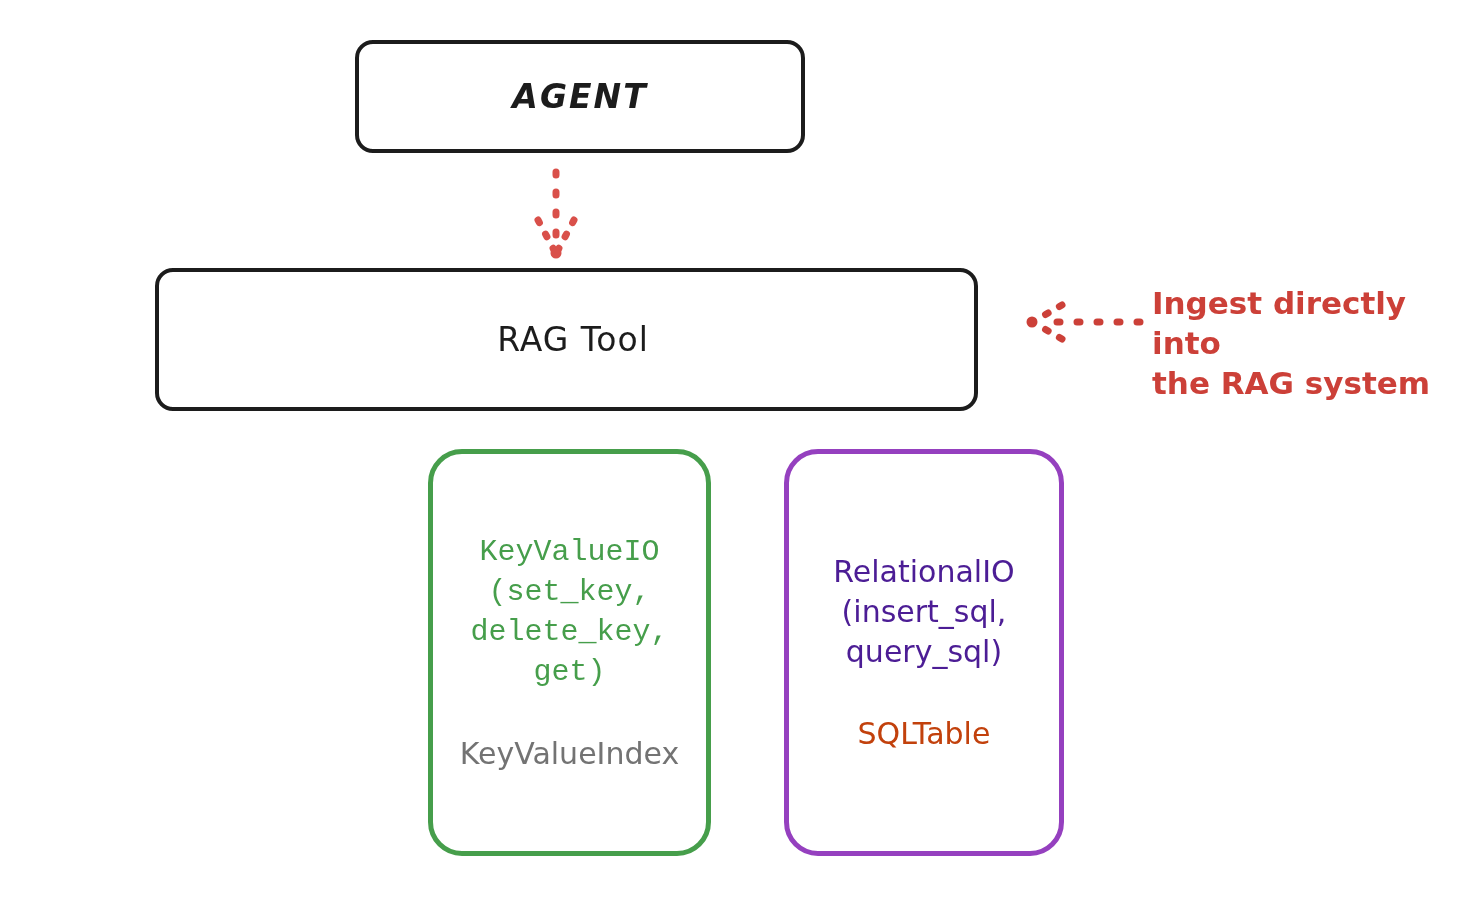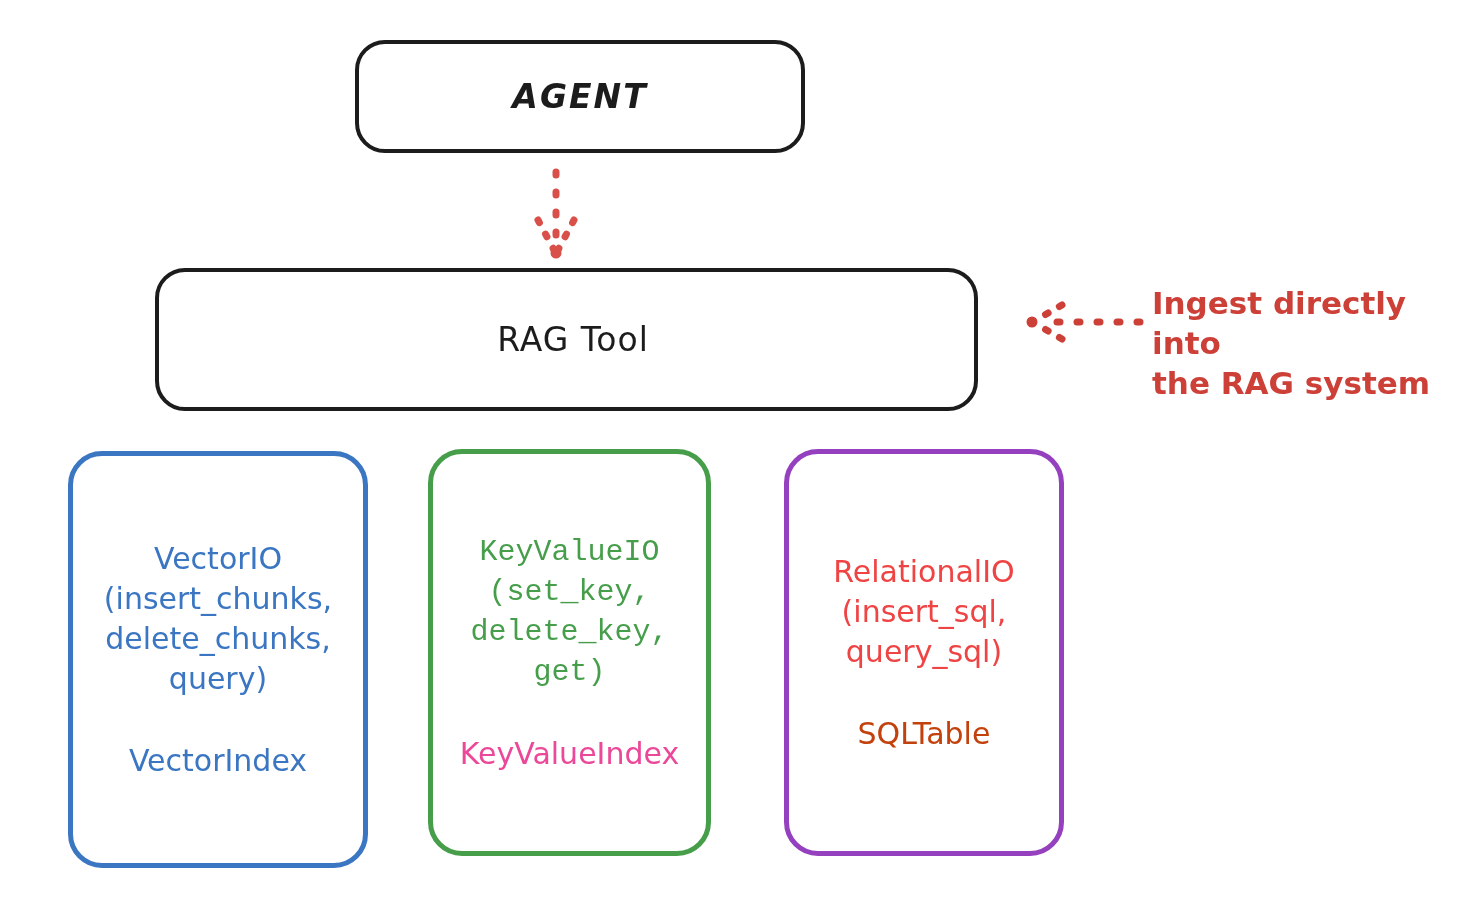--- a/index.html
+++ b/index.html
@@ -26,21 +26,21 @@
     display: flex;
     flex-direction: column;
     align-items: center;
     justify-content: center;
     text-align: center;
   }
 
   
   .node-black {
     border: 4px solid #1c1c1c;
-    border-radius: 30px;
+    border-radius: 18px;
   }
 
   .node-black .node-title {
     font-family: "DejaVu Sans", sans-serif;
     font-weight: 700;
     font-style: italic;
     font-size: 33px;
     letter-spacing: 2px;
     color: #1c1c1c;
   }
@@ -121,37 +121,30 @@
   </svg>
 
   <div class="node node-black" style="left:355px; top:40px; width:450px; height:113px;">
     <span class="node-title">AGENT</span>
   </div>
 
   <div class="node node-black plain" style="left:155px; top:268px; width:823px; height:143px;padding-left:13px;">
     <span class="node-title">RAG Tool</span>
   </div>
 
-  <div class="node node-provider" style="left:68px; top:451px; width:300px; height:417px; border-color:#3a76c2;">
-    <span class="provider-api" style="color:#3a76c2;">VectorIO
-(insert_chunks,
-delete_chunks,
-query)</span>
-    <span class="provider-entity" style="color:#3a76c2;">VectorIndex</span>
-  </div>
 
   <div class="node node-provider" style="left:428px; top:449px; width:283px; height:407px; border-color:#469e4b;">
     <span class="provider-api" style="color:#469e4b;font-family:Liberation Mono, monospace;">KeyValueIO
 (set_key,
 delete_key, get)</span>
-    <span class="provider-entity" style="color:#ec4899;">KeyValueIndex</span>
+    <span class="provider-entity" style="color:#737373;">KeyValueIndex</span>
   </div>
 
   <div class="node node-provider" style="left:784px; top:449px; width:280px; height:407px; border-color:#9540bf;">
-    <span class="provider-api" style="color:#ef4444;">RelationalIO
+    <span class="provider-api" style="color:#4c1d95;">RelationalIO
 (insert_sql,
 query_sql)</span>
     <span class="provider-entity" style="color:#c2410c;">SQLTable</span>
   </div>
 
   <div class="annotation" style="left:1152px; top:283px; width:320px; color:#cc4038;font-weight:bold;">Ingest directly into
 the RAG system</div>
 
 </div>
 

